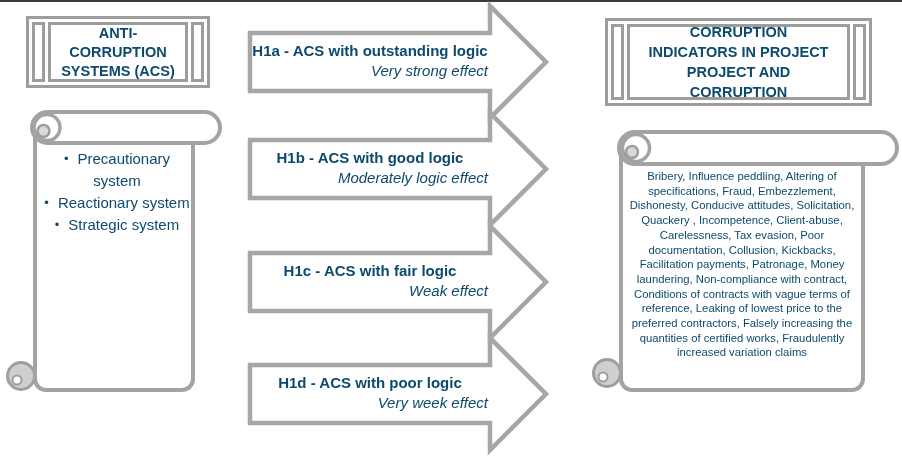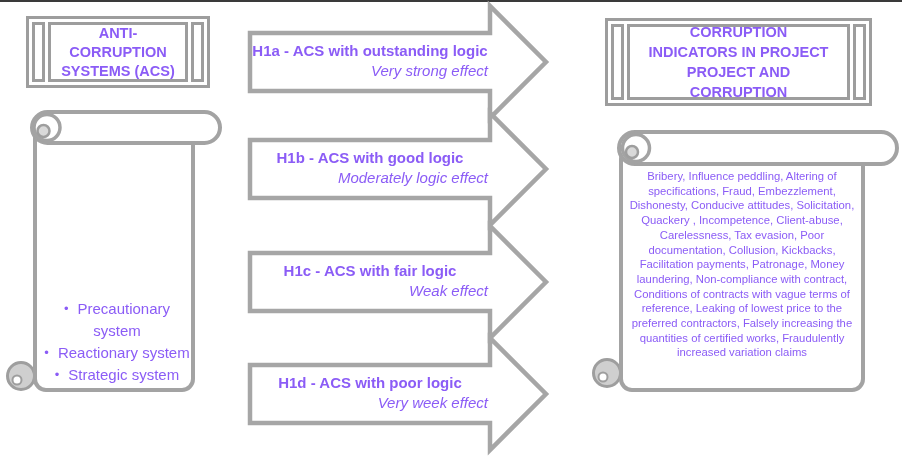--- a/index.html
+++ b/index.html
@@ -1,18 +1,18 @@
 <!DOCTYPE html>
 <html><head>
 <meta charset="utf-8">
 <style>
   html,body{margin:0;padding:0;background:#fff;}
   #canvas{
     position:relative;width:902px;height:460px;background:#ffffff;overflow:hidden;
-    font-family:"Liberation Sans",sans-serif;color:#8b5cf6;
+    font-family:"Liberation Sans",sans-serif;color:#0c4a6e;
   }
   .top-rule{position:absolute;left:0;top:0;width:902px;height:2px;background:#3a3a3a;}
 
   
   .title-box{
     position:absolute;box-sizing:border-box;border:3px solid #9d9d9d;background:#fff;
     display:flex;gap:3px;padding:3px;
   }
   .title-box .strip{box-sizing:border-box;width:13px;border:3px solid #9d9d9d;background:#fff;flex:0 0 auto;}
   .title-box .panel{
@@ -28,21 +28,21 @@
   
   .arrow-text{
     position:absolute;left:252px;width:236px;text-align:center;line-height:20px;
   }
   .arrow-text .lbl{font-weight:700;font-size:15px;display:block;}
   .arrow-text .eff{font-style:italic;font-size:15px;display:block;text-align:right;}
 
   
   #acs-list{
     position:absolute;left:42px;top:148px;width:150px;height:238px;
-    display:flex;flex-direction:column;justify-content:flex-end;
+    display:flex;flex-direction:column;justify-content:flex-start;
     font-size:15px;line-height:22px;text-align:center;
   }
   #acs-list .li{display:block;}
   #acs-list .bullet{display:inline-block;margin-right:9px;font-size:13px;vertical-align:1px;}
   #indicators-text{
     position:absolute;left:627px;top:169px;width:230px;
     font-size:11.3px;line-height:14.7px;text-align:center;
   }
 
   svg{position:absolute;left:0;top:0;}

